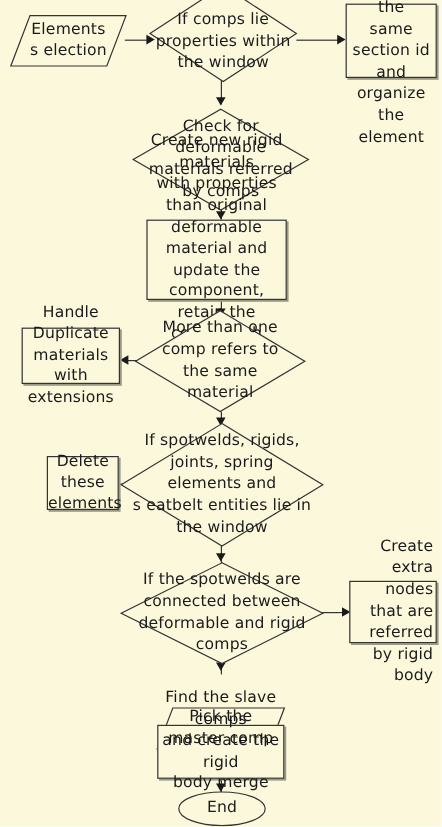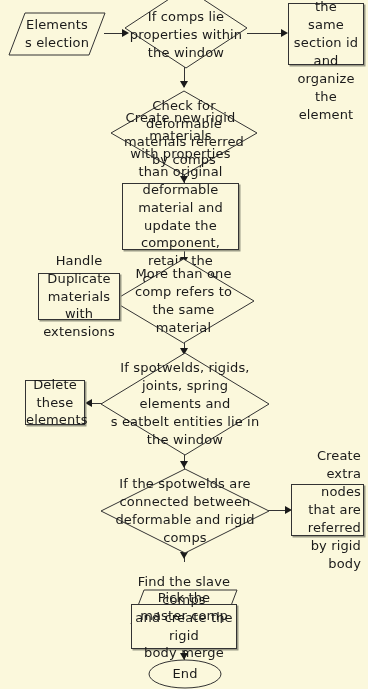--- a/index.html
+++ b/index.html
@@ -177,38 +177,38 @@
   <div class="node diamond" style="left:112px; top:258px; width:143px; height:86px;">
     <svg viewBox="0 0 143 86" preserveAspectRatio="none">
       <polygon class="shape-line" points="71.5,1 142,43 71.5,85 1,43"></polygon>
     </svg>
     <span class="txt">More than one
 comp refers to
 the same
 material</span>
   </div>
 
-  <div class="node box" style="left:18px; top:273px; width:82px; height:47px;margin-left:20px;">
+  <div class="node box" style="left:18px; top:273px; width:82px; height:47px;">
     <span class="txt">Handle Duplicate
 materials with
 extensions</span>
   </div>
 
   <div class="node diamond" style="left:100px; top:352px; width:170px; height:104px;">
     <svg viewBox="0 0 170 104" preserveAspectRatio="none">
       <polygon class="shape-line" points="85,1 169,52 85,103 1,52"></polygon>
     </svg>
     <span class="txt">If spotwelds, rigids,
 joints, spring
 elements and
 s eatbelt entities  lie in
 the window</span>
   </div>
 
-  <div class="node box" style="left:25px; top:380px; width:60px; height:45px;">
+  <div class="node box" style="left:39px; top:380px; width:60px; height:45px;">
     <span class="txt">Delete
 these
 elements</span>
   </div>
 
   <div class="node diamond" style="left:100px; top:468px; width:170px; height:86px;">
     <svg viewBox="0 0 170 86" preserveAspectRatio="none">
       <polygon class="shape-line" points="85,1 169,43 85,85 1,43"></polygon>
     </svg>
     <span class="txt">If the spotwelds  are

